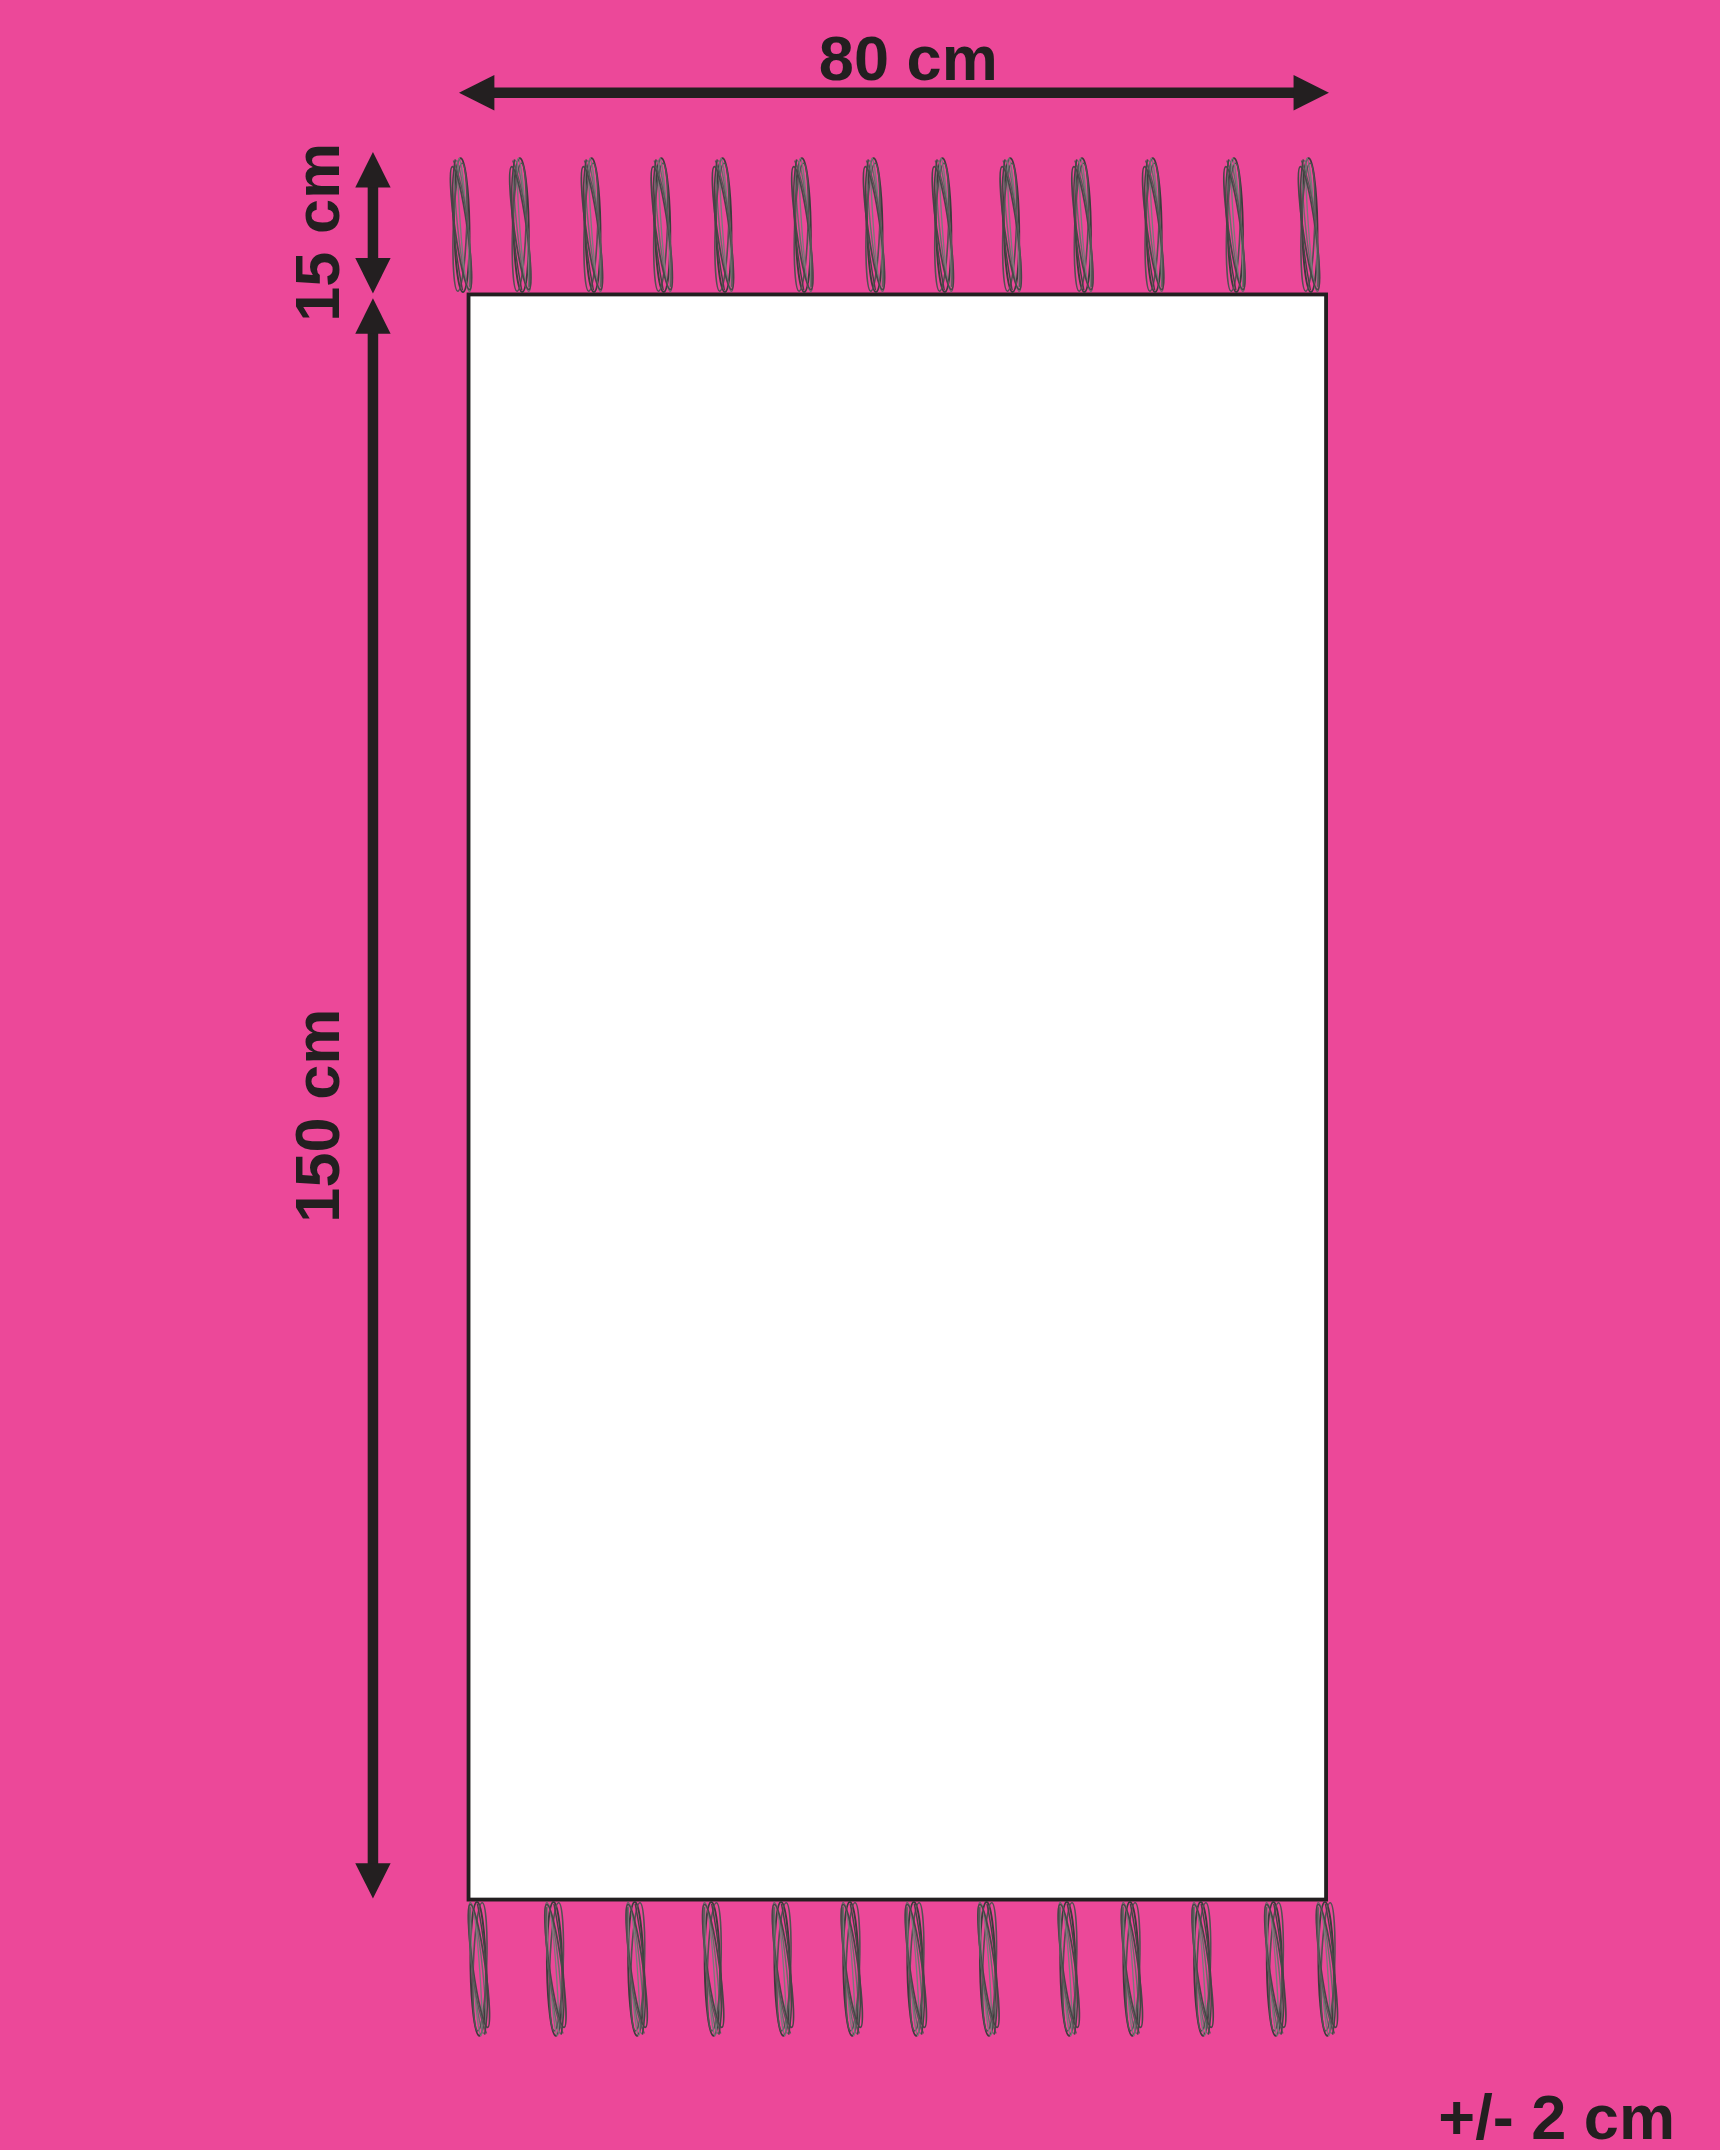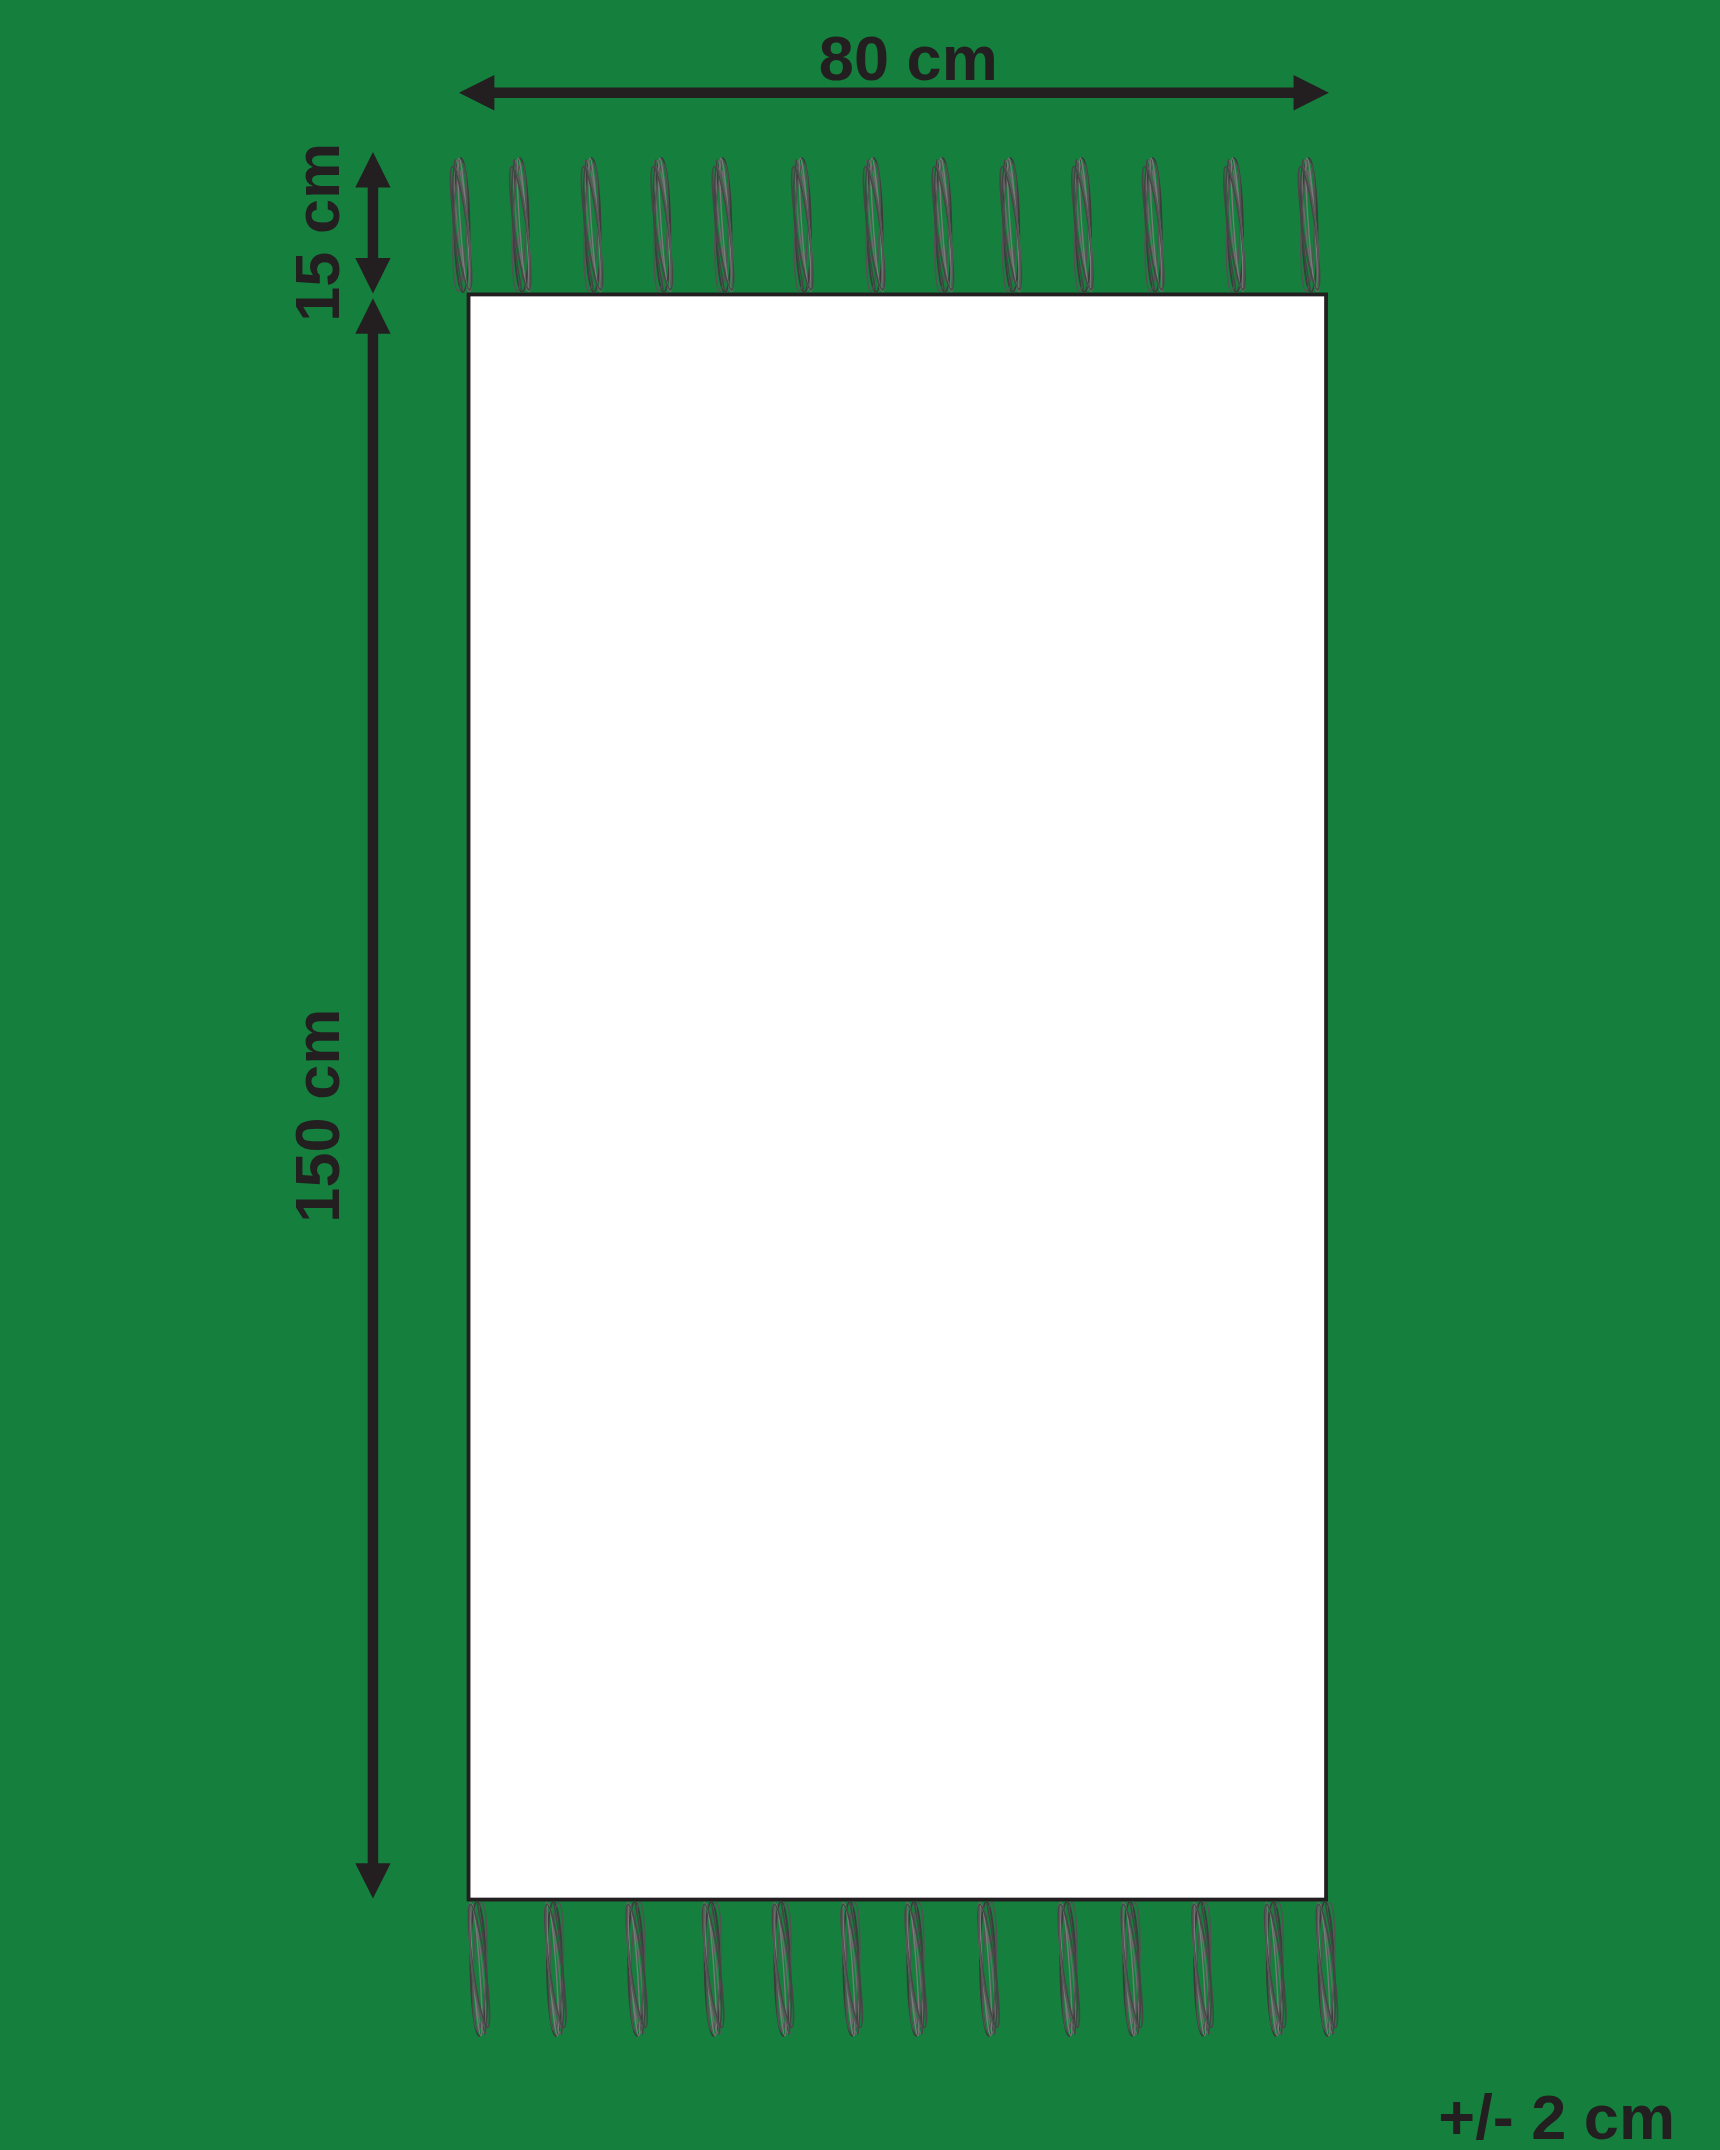--- a/index.html
+++ b/index.html
@@ -4,21 +4,21 @@
 <style>
   html, body {
     margin: 0;
     padding: 0;
     background: #ffffff;
   }
   .stage {
     position: relative;
     width: 1721px;
     height: 2151px;
-    background: #15803d;
+    background: #ec4899;
     overflow: hidden;
   }
   svg { display: block; }
   .dim-text {
     font-family: "Liberation Sans", sans-serif;
     font-weight: 700;
     font-size: 66px;
     fill: #231f20;
   }
   .dim-line {

